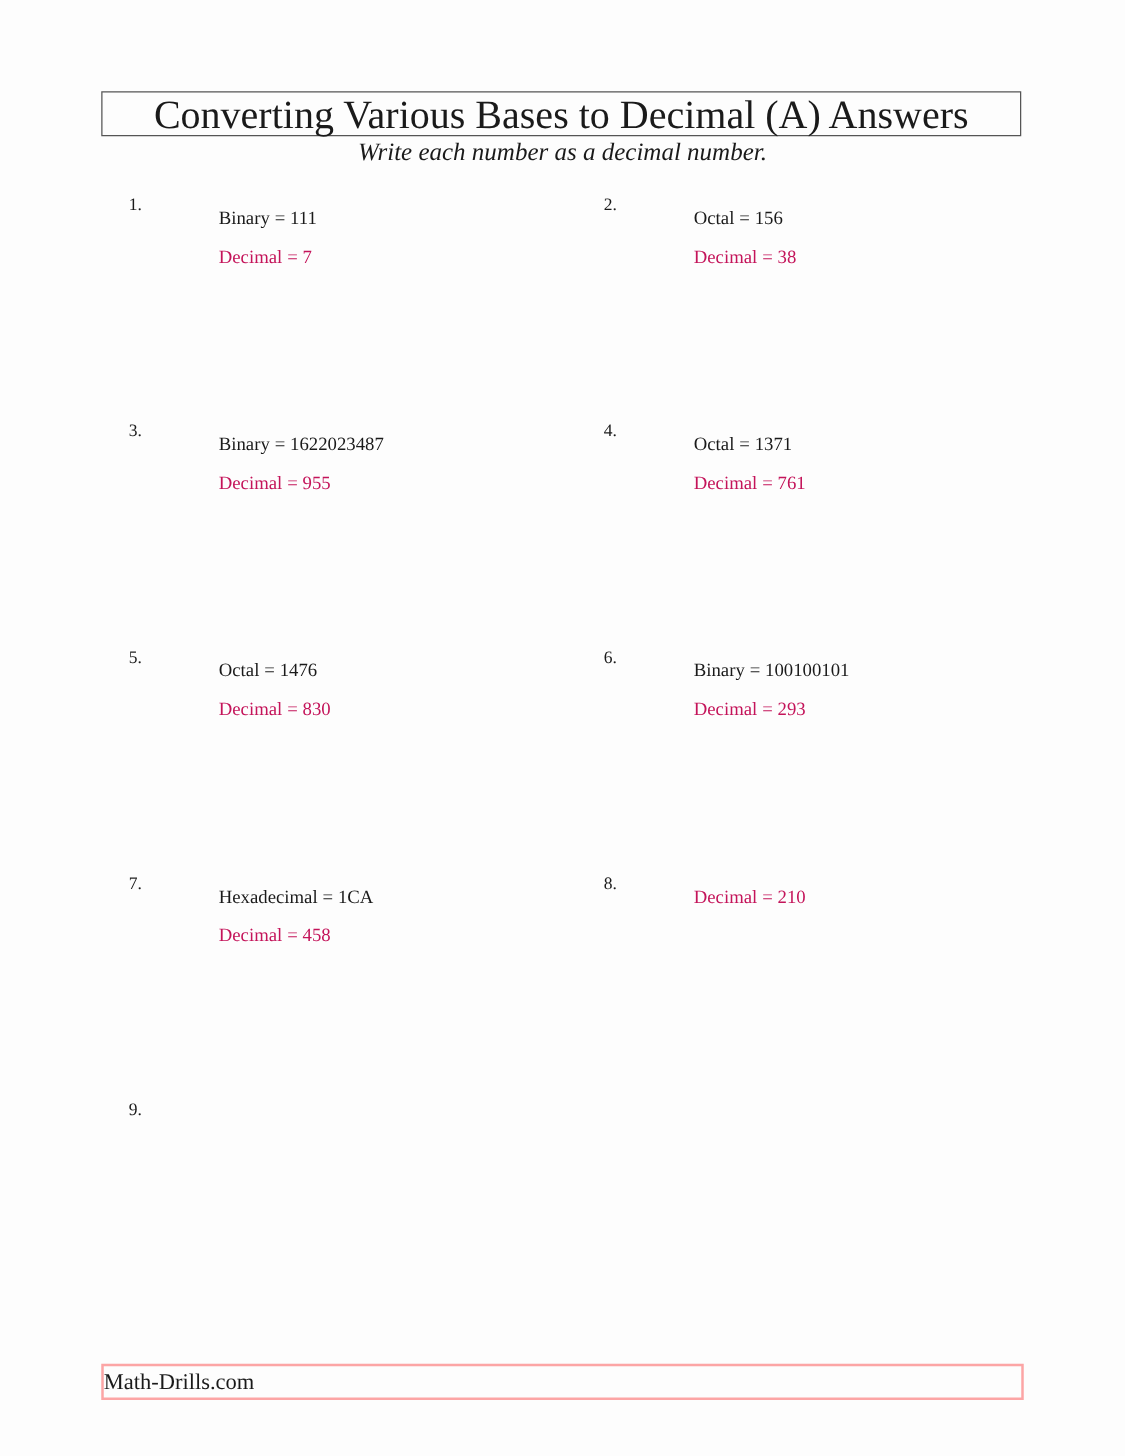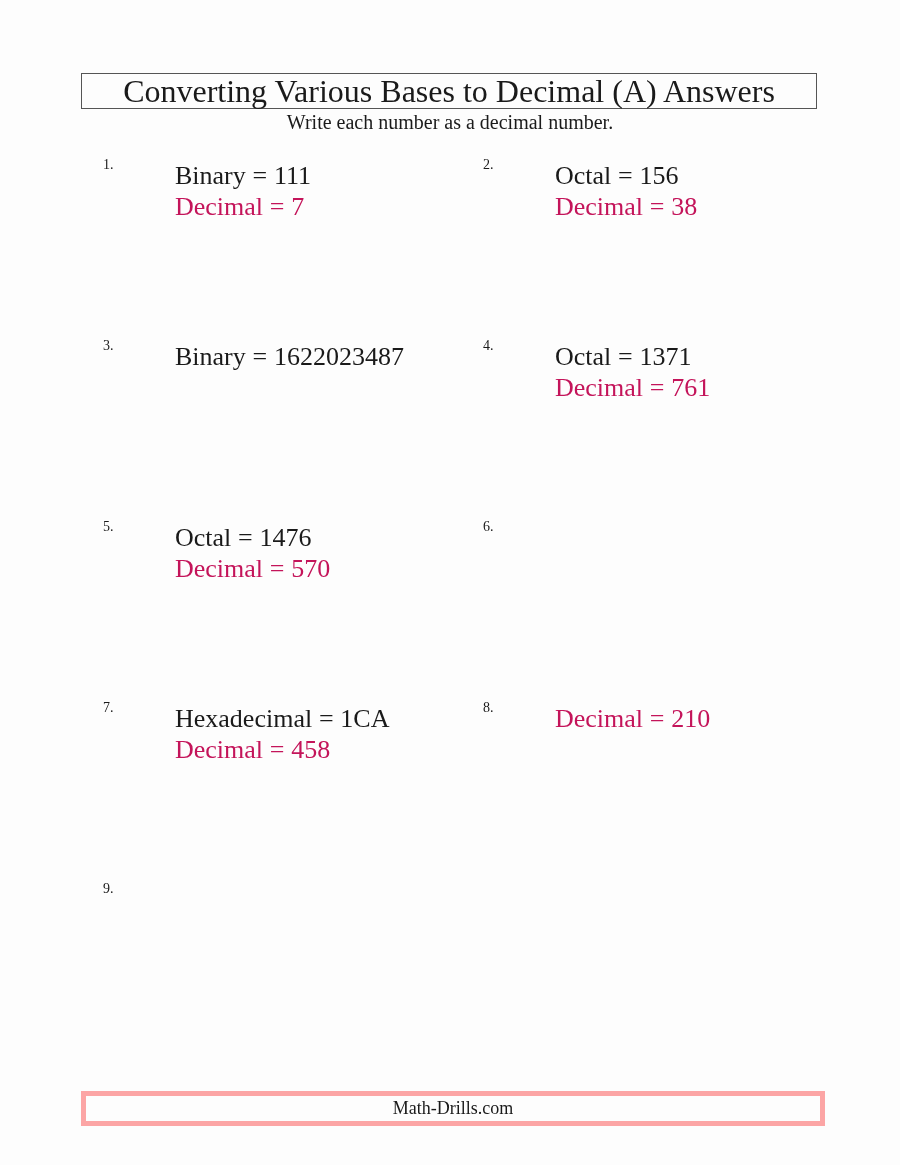--- a/index.html
+++ b/index.html
@@ -30,20 +30,21 @@
     margin-top: 16px;
   }
   .subtitle {
     position: absolute;
     left: 0;
     top: 110px;
     width: 100%;
     text-align: center;
     font-size: 20px;
     line-height: 24px;
+    font-style: italic;
   }
   .cell {
     position: absolute;
     display: flex;
     align-items: flex-start;
     width: 372px;
   }
   .col0 { left: 103px; }
   .col1 { left: 483px; }
   .row0 { top: 155px; }
@@ -52,38 +53,37 @@
   .row3 { top: 698px; }
   .row4 { top: 879px; }
   .num {
     width: 72px;
     flex: 0 0 72px;
     font-size: 14px;
     line-height: 16px;
     padding-top: 2px;
   }
   .content {
-    font-size: 26px;
+    font-size: 15px;
     line-height: 31px;
     padding-top: 5px;
   }
   .answer-line {
     color: var(--answer-color, #C4145A);
   }
   .eq {
     margin: 0 0.26em;
   }
   .footer-box {
     position: absolute;
     left: 81px;
     top: 1091px;
     width: 734px;
     height: 25px;
-    border: 5px solid #fca5a5;
-    text-align: center;
+    border: 2px solid #fca5a5;
     font-size: 18px;
     line-height: 25px;
     background: #fdfdfd;
   }
 </style>
 </head>
 <body>
 
 <div class="page">
 
@@ -106,41 +106,46 @@
     <div class="content">
       <div class="question-line"><span>Octal</span><span class="eq">=</span><span>156</span></div>
       <div class="answer-line"><span>Decimal</span><span class="eq">=</span><span>38</span></div>
     </div>
   </div>
 
   <div class="cell col0 row1">
     <div class="num">3.</div>
     <div class="content">
       <div class="question-line"><span>Binary</span><span class="eq">=</span><span>1622023487</span></div>
+      <div class="answer-line"><span>Decimal</span><span class="eq">=</span><span>955</span></div>
     </div>
   </div>
 
   <div class="cell col1 row1">
     <div class="num">4.</div>
     <div class="content">
       <div class="question-line"><span>Octal</span><span class="eq">=</span><span>1371</span></div>
       <div class="answer-line"><span>Decimal</span><span class="eq">=</span><span>761</span></div>
     </div>
   </div>
 
   <div class="cell col0 row2">
     <div class="num">5.</div>
     <div class="content">
       <div class="question-line"><span>Octal</span><span class="eq">=</span><span>1476</span></div>
-      <div class="answer-line"><span>Decimal</span><span class="eq">=</span><span>570</span></div>
+      <div class="answer-line"><span>Decimal</span><span class="eq">=</span><span>830</span></div>
     </div>
   </div>
 
   <div class="cell col1 row2">
     <div class="num">6.</div>
+    <div class="content">
+      <div class="question-line"><span>Binary</span><span class="eq">=</span><span>100100101</span></div>
+      <div class="answer-line"><span>Decimal</span><span class="eq">=</span><span>293</span></div>
+    </div>
   </div>
 
   <div class="cell col0 row3">
     <div class="num">7.</div>
     <div class="content">
       <div class="question-line"><span>Hexadecimal</span><span class="eq">=</span><span>1CA</span></div>
       <div class="answer-line"><span>Decimal</span><span class="eq">=</span><span>458</span></div>
     </div>
   </div>
 

